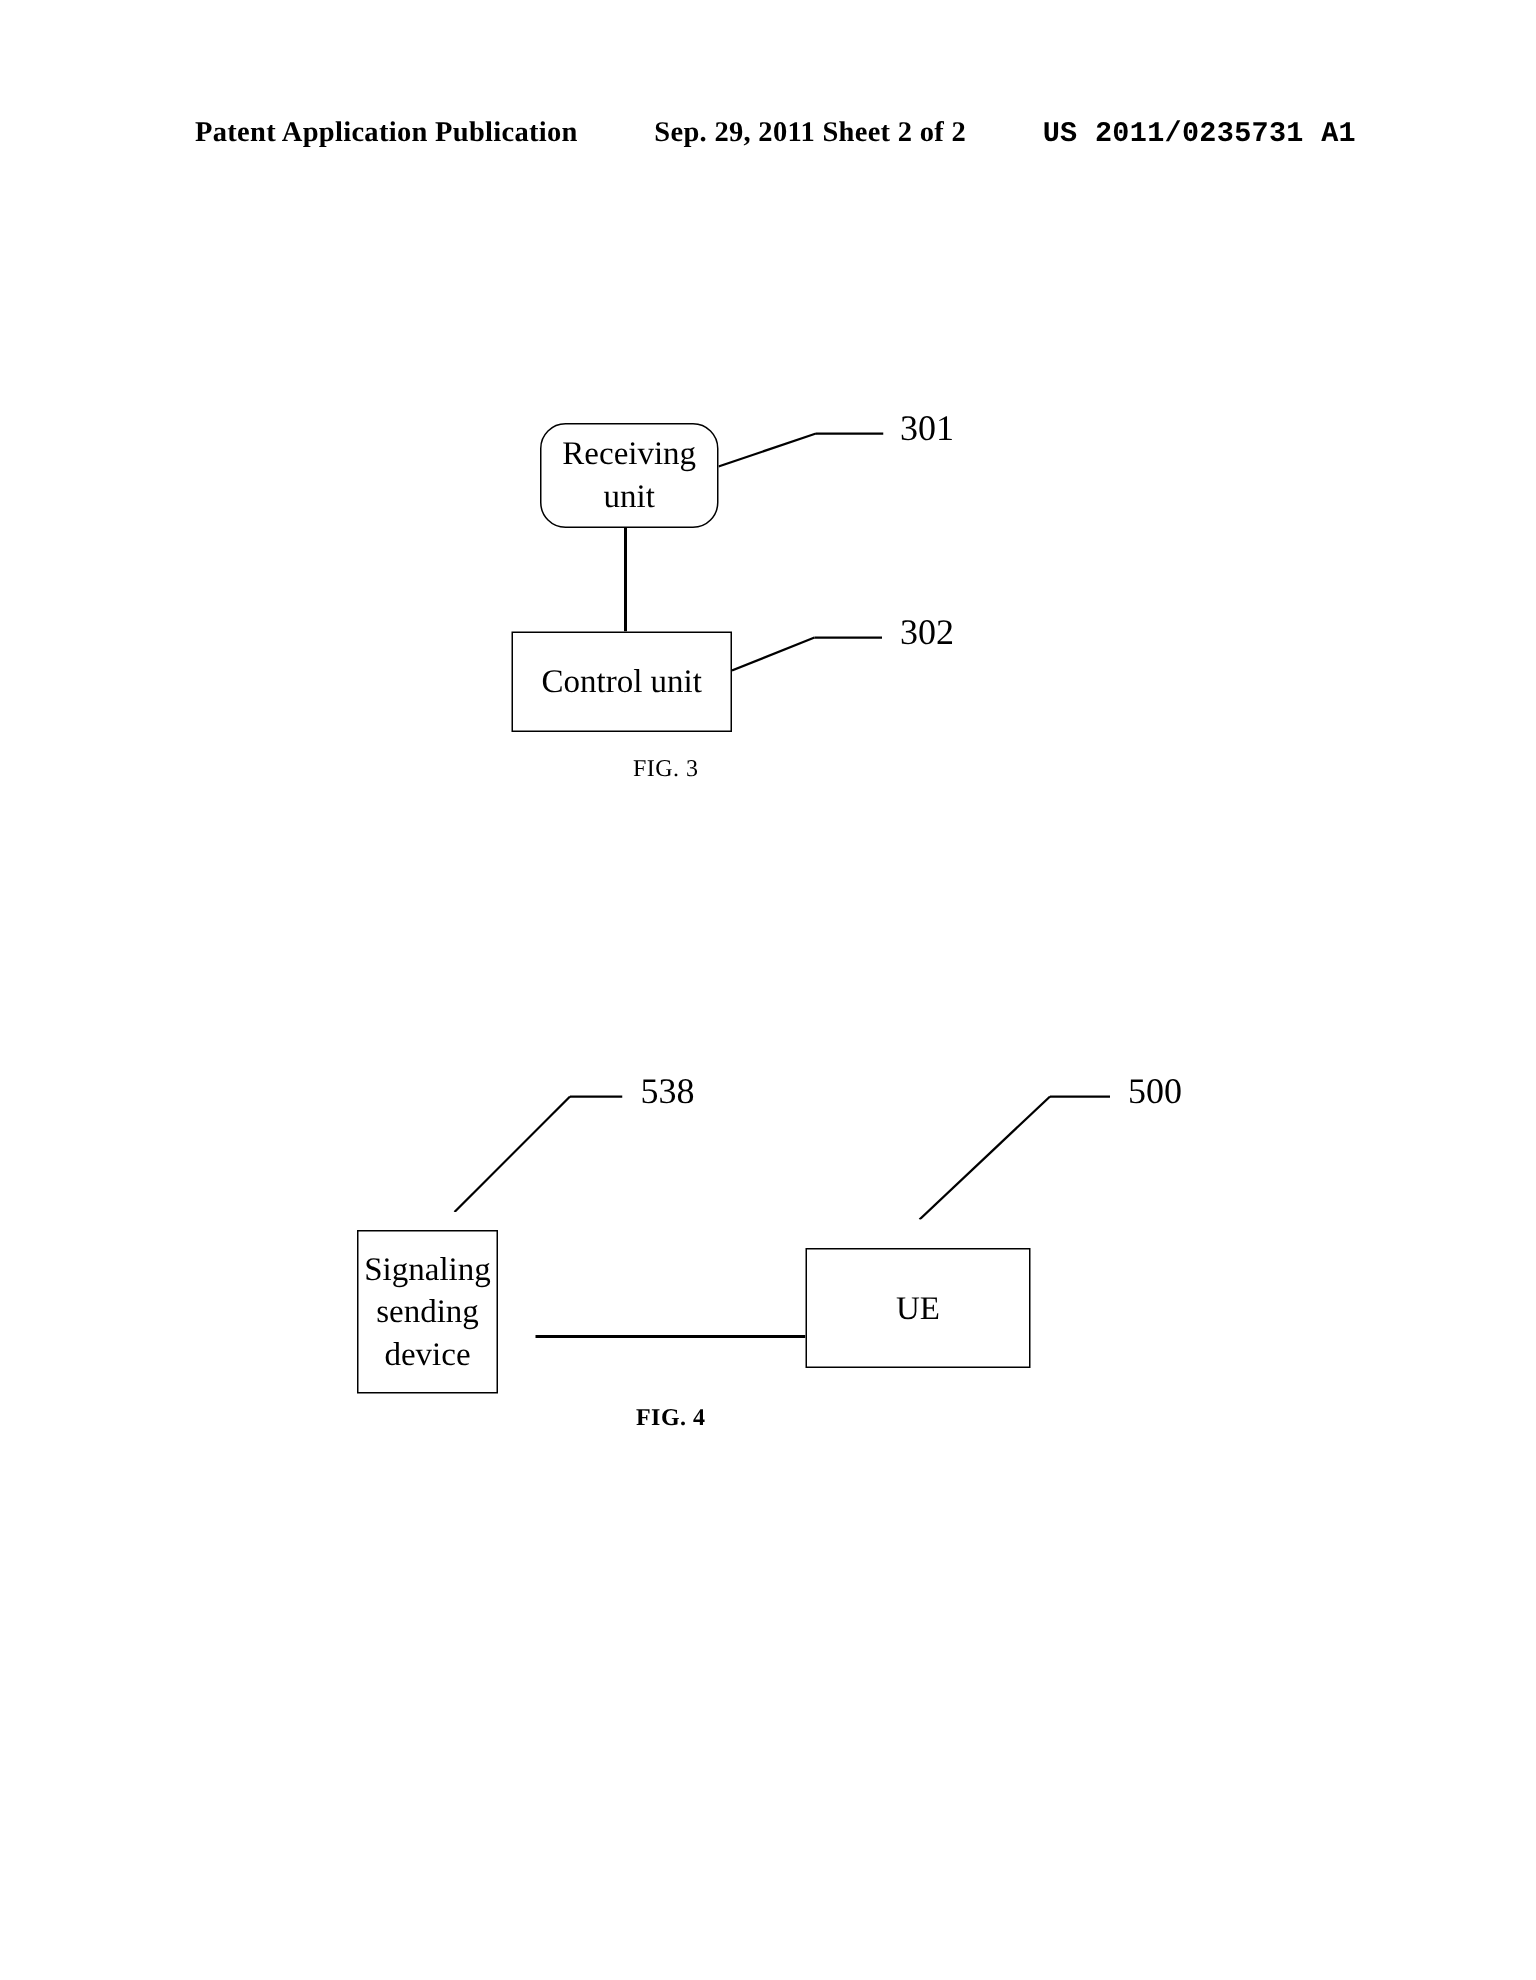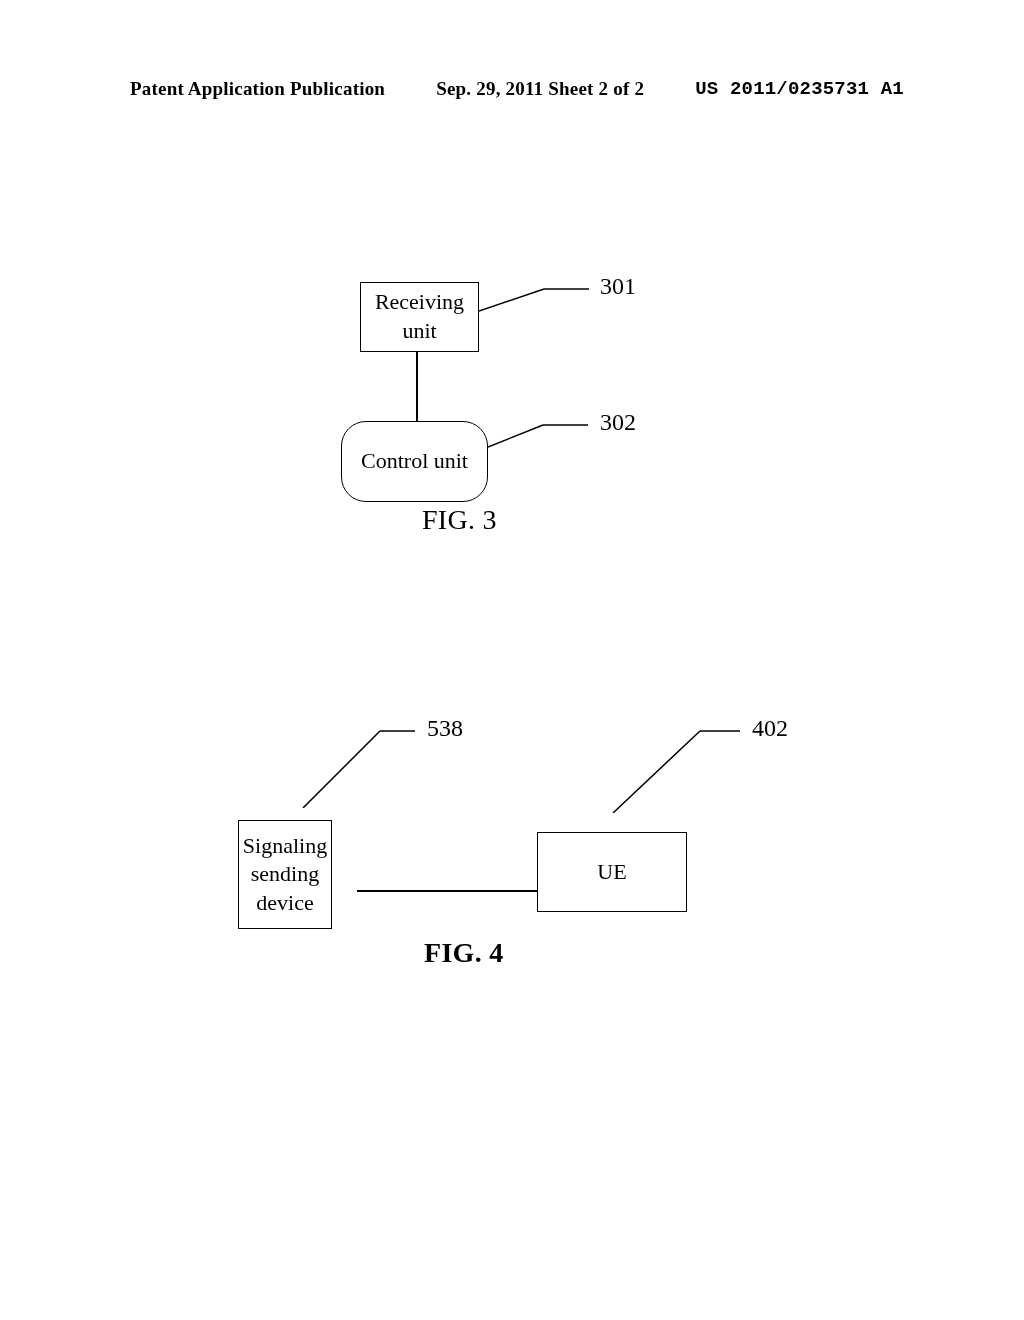--- a/index.html
+++ b/index.html
@@ -63,48 +63,48 @@
     .leader-line {
       position: absolute;
     }
     .label-text {
       position: absolute;
       font-size: 24px;
       text-align: center;
     }
     .fig-caption {
       position: absolute;
-      font-size: 28px;
+      font-size: 16px;
       letter-spacing: 0.3px;
     }
   </style>
 </head>
 <body>
 
 <div class="header">
   <span class="header-left">Patent Application Publication</span>
   <span class="header-center">Sep. 29, 2011  Sheet 2 of 2</span>
   <span class="header-right">US 2011/0235731 A1</span>
 </div>
 
 <div class="diagram-container" style="top:282px; left:0; width:1024px;">
 
-  <div class="box" style="left:360px; top:0; width:119px; height:70px;">
+  <div class="box" style="left:360px; top:0; width:119px; height:70px;border-radius:17px;">
     <span>Receiving unit</span>
   </div>
 
   <svg class="leader-line" style="left:479px; top:4px; width:110px; height:30px;">
     <line x1="0" y1="25" x2="65" y2="3" stroke="#000" stroke-width="1.5"></line>
     <line x1="65" y1="3" x2="110" y2="3" stroke="#000" stroke-width="1.5"></line>
   </svg>
   <span class="label-text" style="left:600px; top:-9px;">301</span>
 
   <div class="connector-vertical" style="left:416px; top:70px; height:69px;"></div>
 
-  <div class="box" style="left:341px; top:139px; width:147px; height:81px;border-radius:25px;">
+  <div class="box" style="left:341px; top:139px; width:147px; height:67px;">
     <span>Control unit</span>
   </div>
 
   <svg class="leader-line" style="left:488px; top:140px; width:100px; height:30px;">
     <line x1="0" y1="25" x2="55" y2="3" stroke="#000" stroke-width="1.5"></line>
     <line x1="55" y1="3" x2="100" y2="3" stroke="#000" stroke-width="1.5"></line>
   </svg>
   <span class="label-text" style="left:600px; top:127px;">302</span>
 
   <span class="fig-caption" style="left:422px; top:222px;">FIG. 3</span>
@@ -115,21 +115,21 @@
   <svg class="leader-line" style="left:300px; top:8px; width:115px; height:80px;">
     <line x1="80" y1="3" x2="115" y2="3" stroke="#000" stroke-width="1.5"></line>
     <line x1="80" y1="3" x2="3" y2="80" stroke="#000" stroke-width="1.5"></line>
   </svg>
   <span class="label-text" style="left:427px; top:-5px;">538</span>
 
   <svg class="leader-line" style="left:610px; top:8px; width:130px; height:85px;">
     <line x1="90" y1="3" x2="130" y2="3" stroke="#000" stroke-width="1.5"></line>
     <line x1="90" y1="3" x2="3" y2="85" stroke="#000" stroke-width="1.5"></line>
   </svg>
-  <span class="label-text" style="left:752px; top:-5px;">402</span>
+  <span class="label-text" style="left:752px; top:-5px;">500</span>
 
   <div class="box" style="left:238px; top:100px; width:94px; height:109px;">
     <span>Signaling sending device</span>
   </div>
 
   <div class="connector-horizontal" style="left:357px; top:170px; width:180px;"></div>
 
   <div class="box" style="left:537px; top:112px; width:150px; height:80px;">
     <span>UE</span>
   </div>

